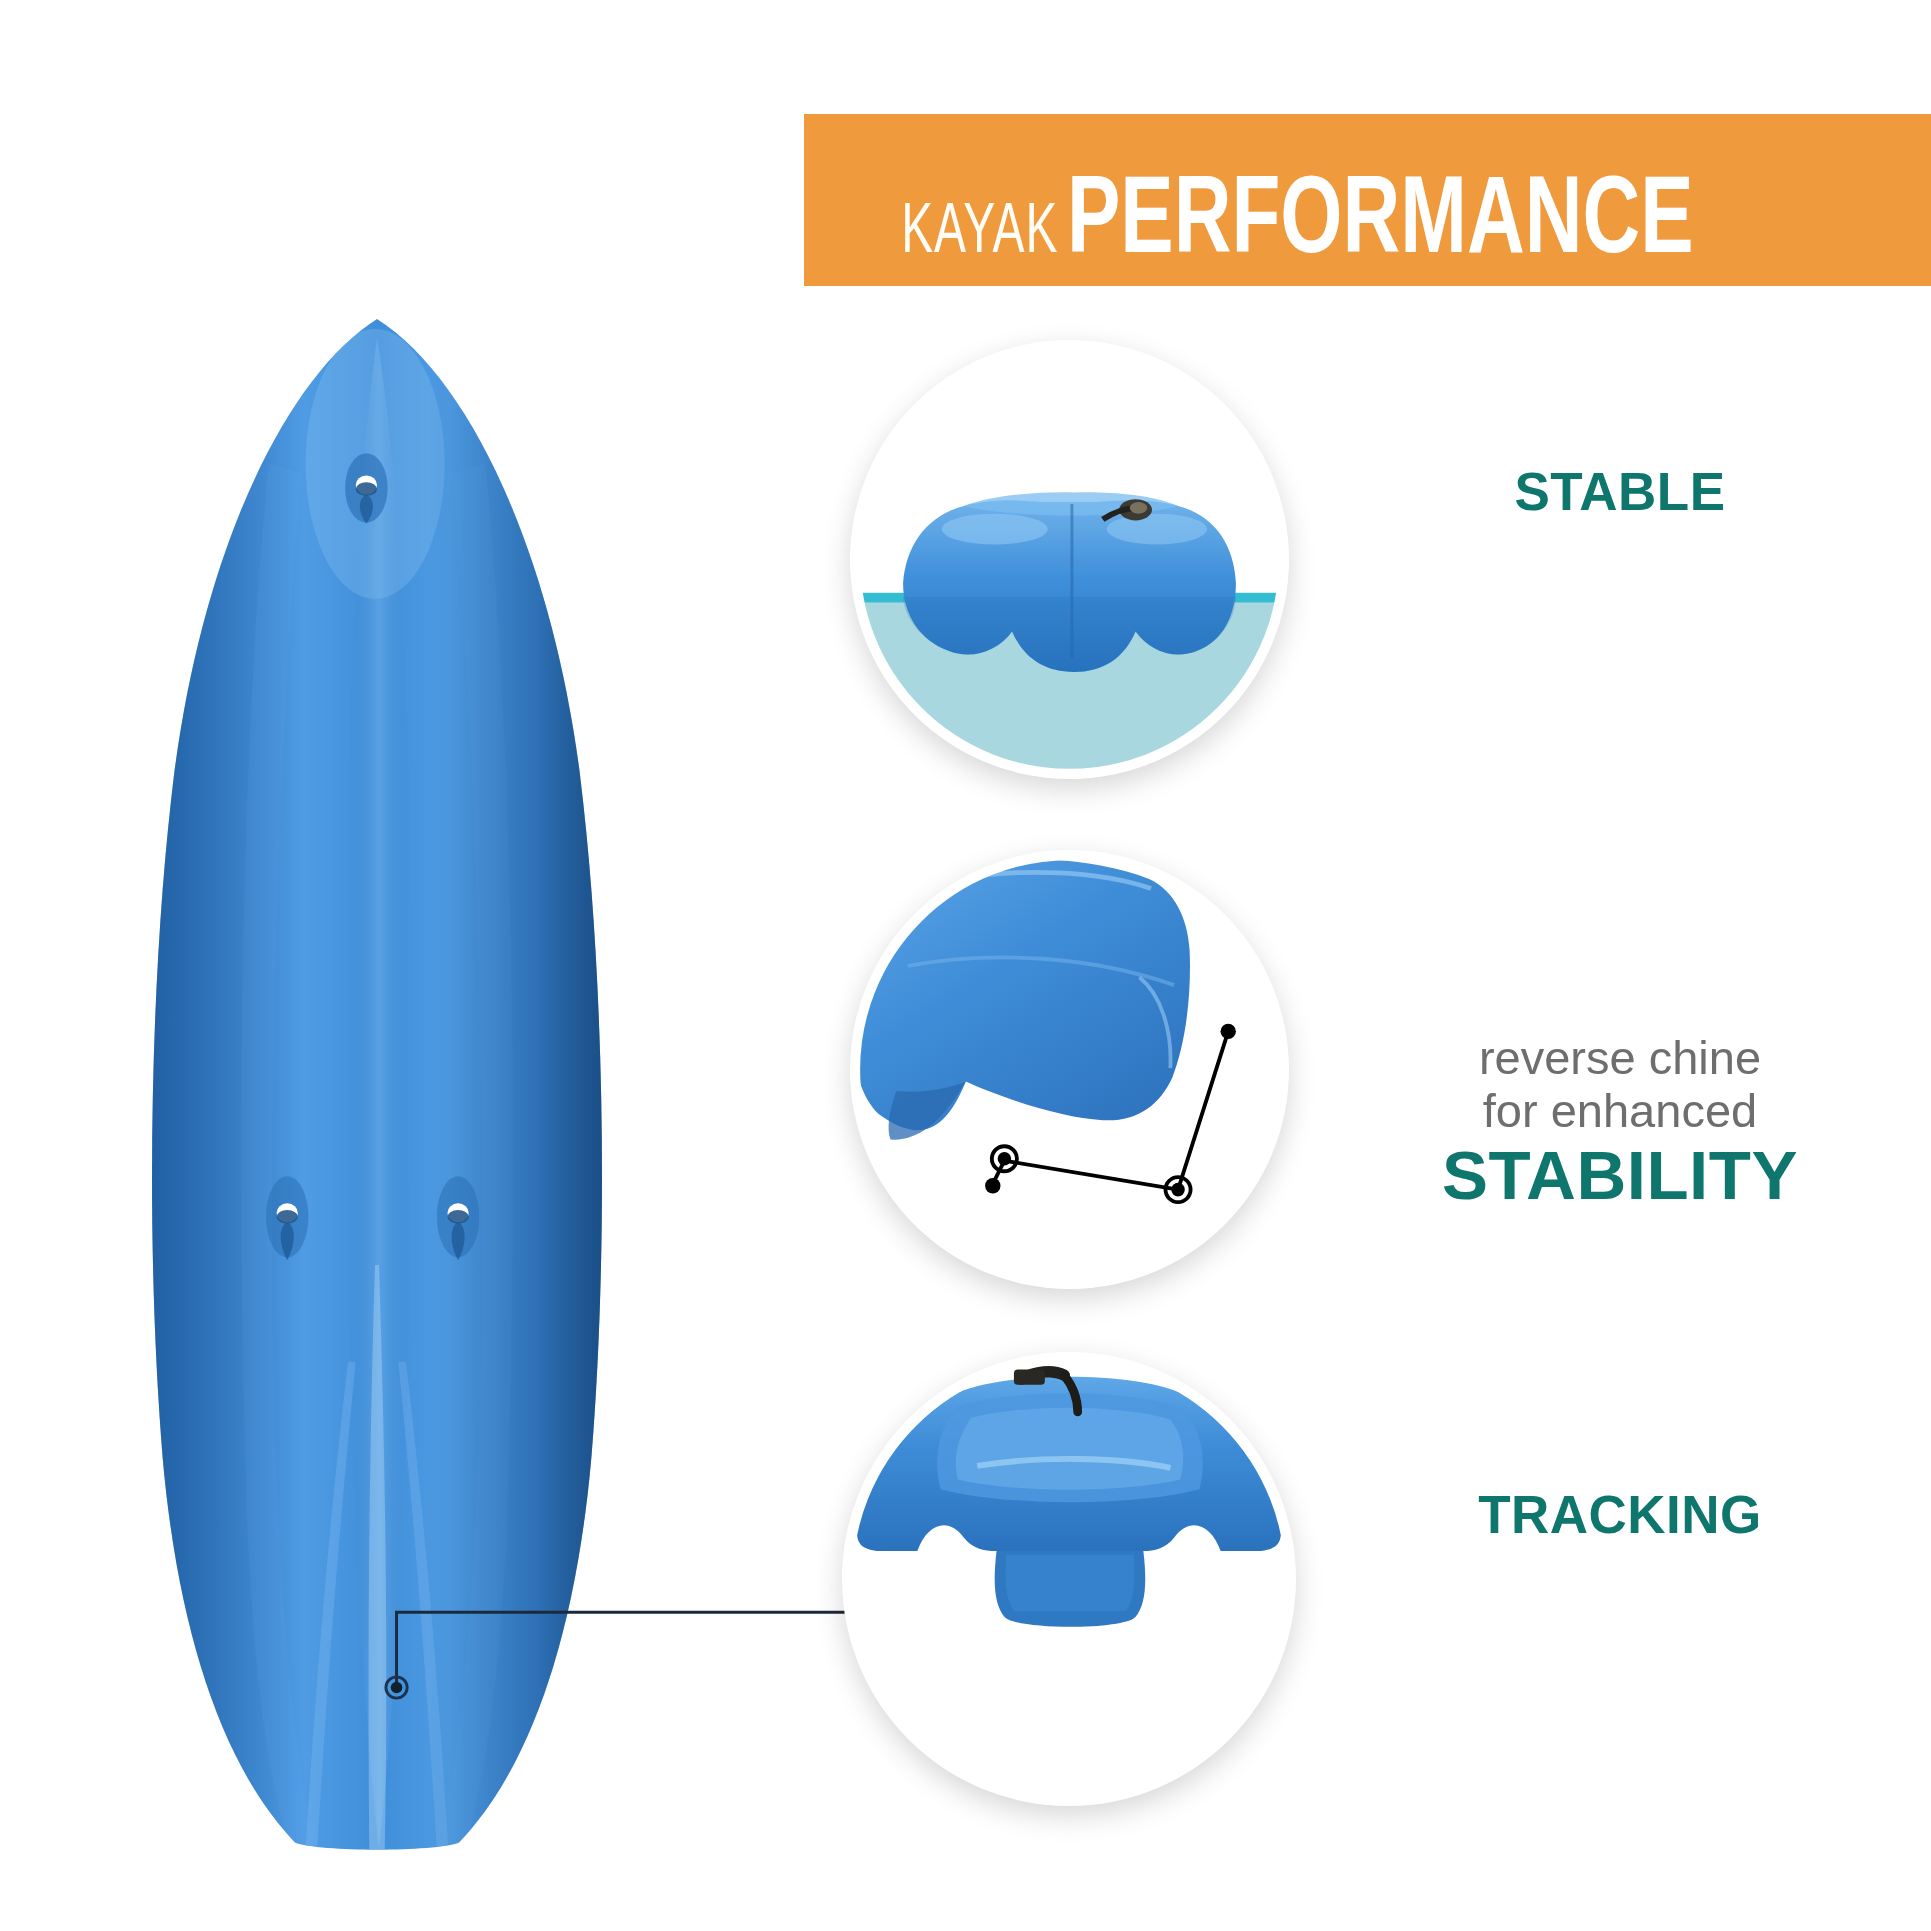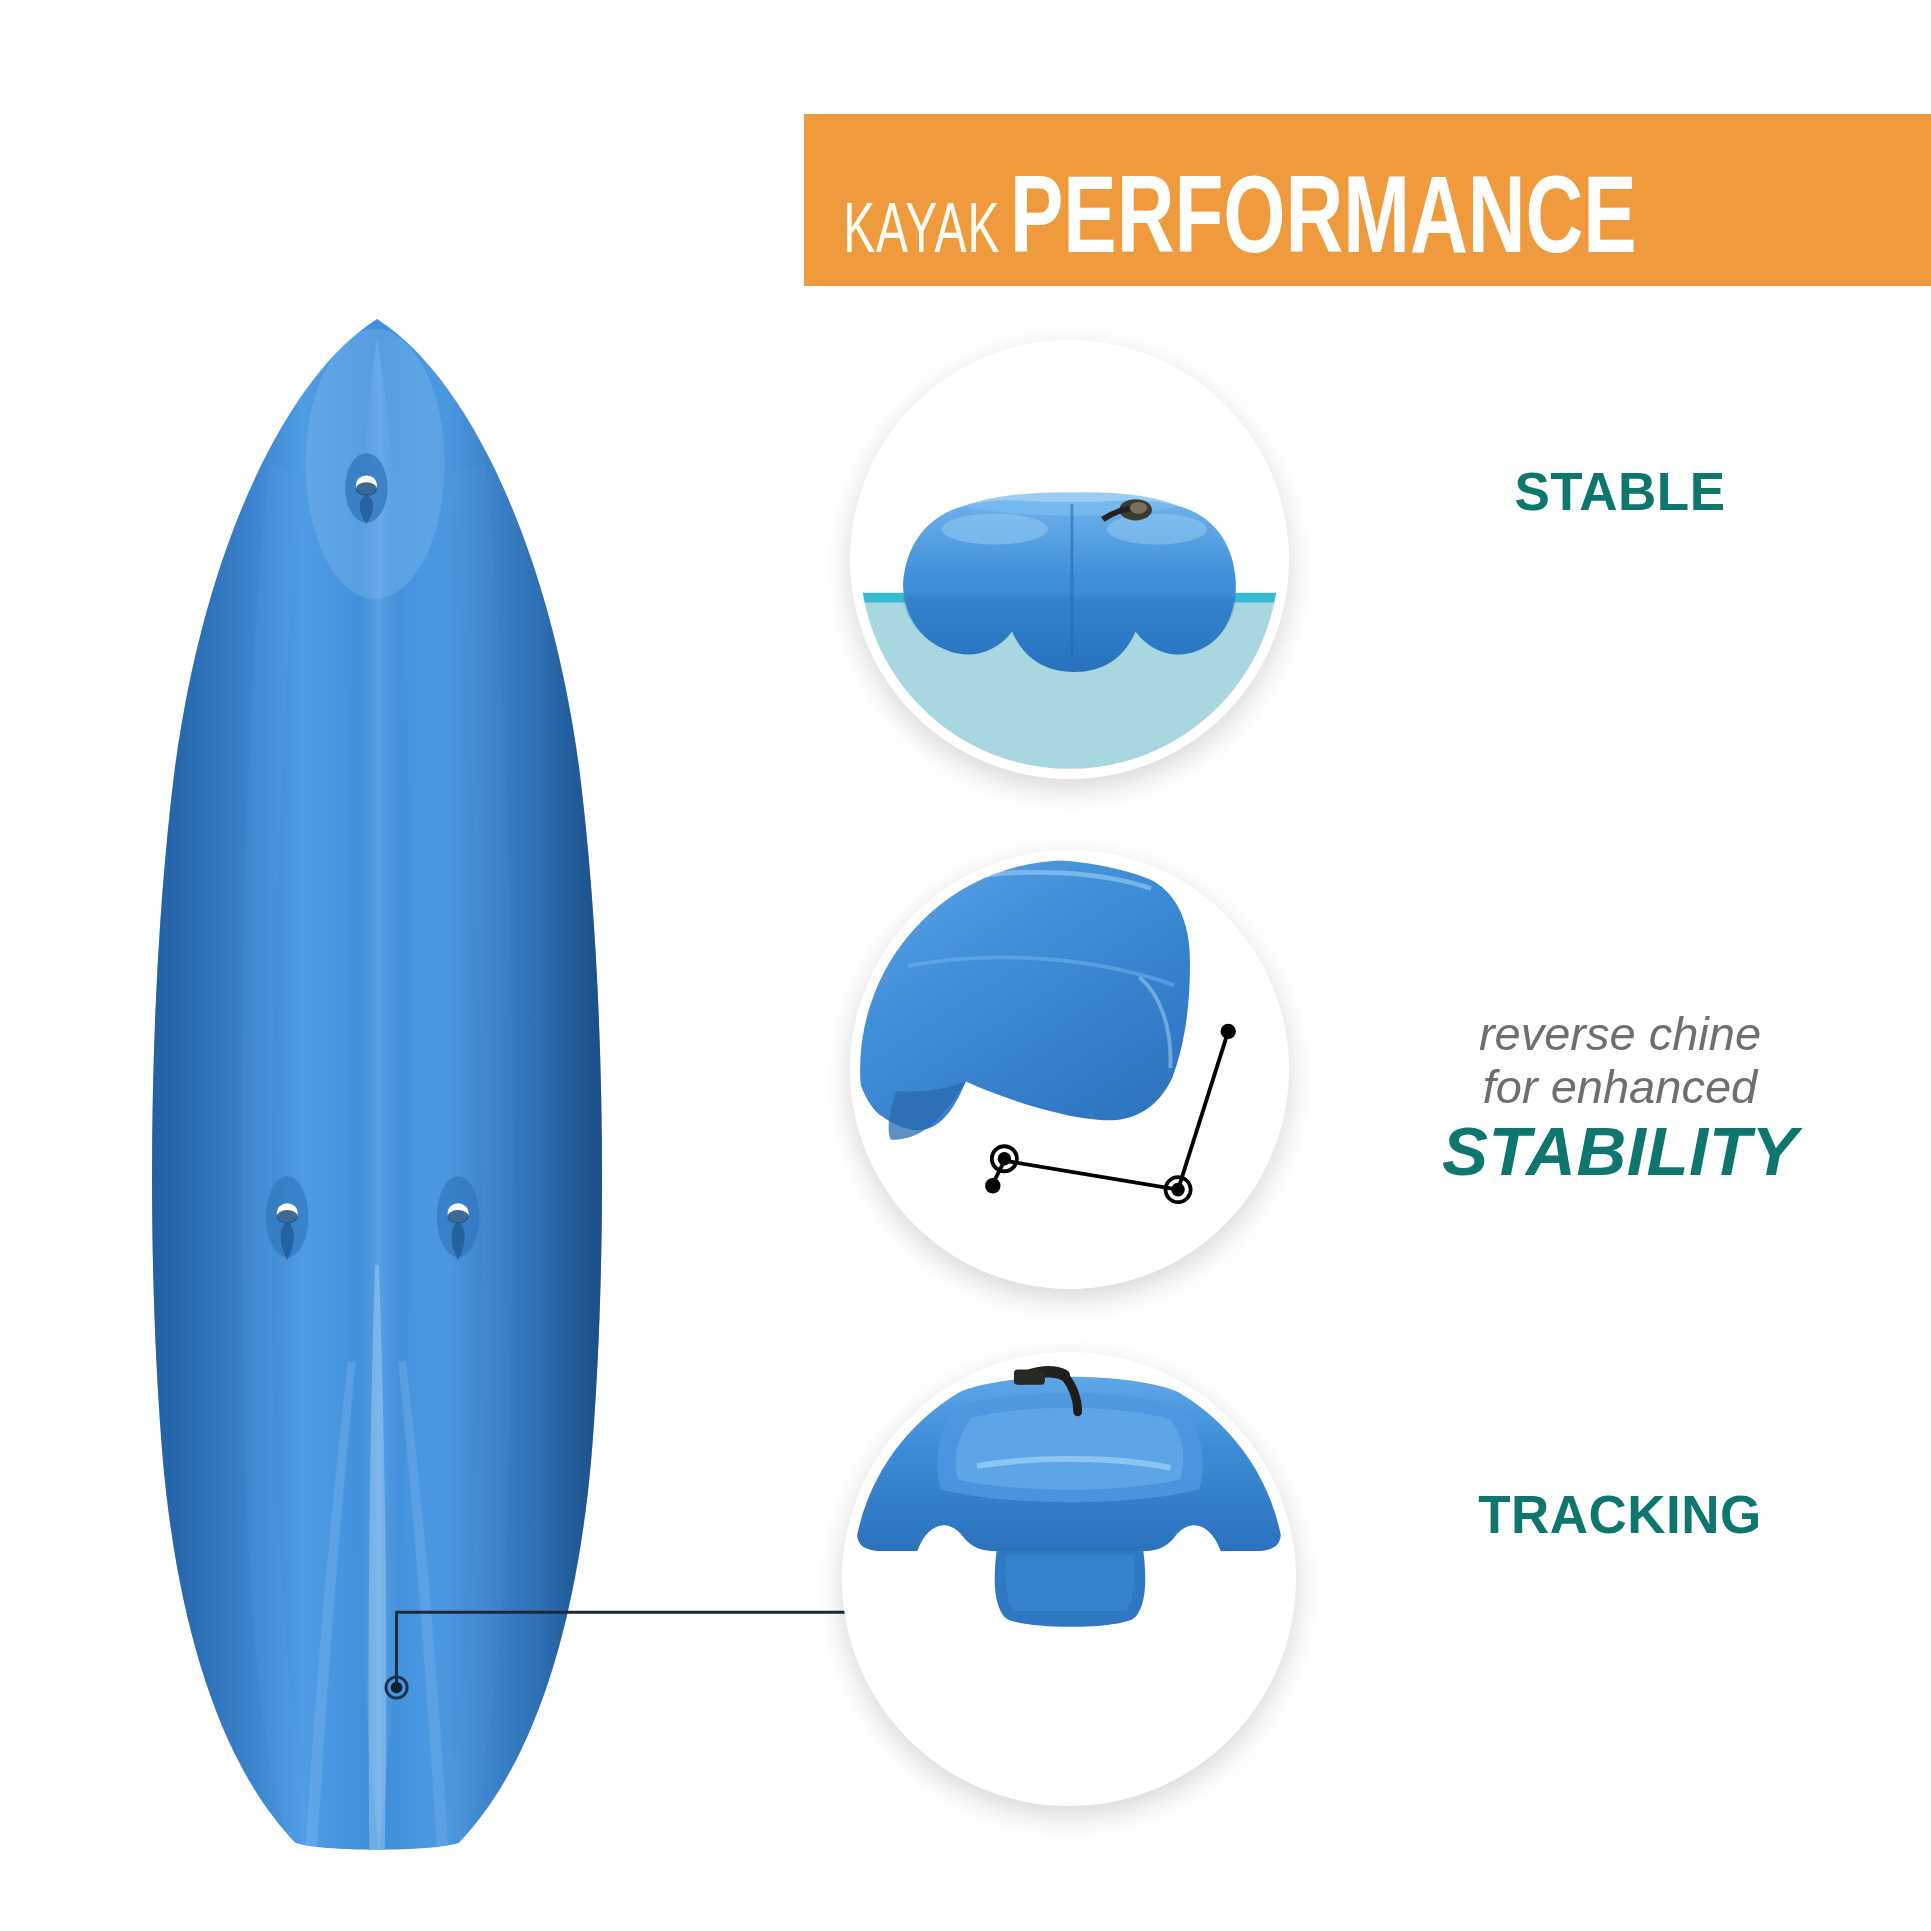--- a/index.html
+++ b/index.html
@@ -14,20 +14,21 @@
   #stage { position:absolute; inset:0; width:1931px; height:1931px; }
 
   
   .banner{
     position:absolute;
     left:804px; top:114px;
     width:1127px; height:172px;
     background:#f09a3e;
     display:flex;
     align-items:flex-end;
+    justify-content:flex-end;
     padding:0 135px 7.7px 0;
     overflow:hidden;
   }
   .banner-title{
     white-space:nowrap;
     display:flex;
     align-items:baseline;
     transform:scaleY(1.18);
     transform-origin:bottom;
   }
@@ -84,21 +85,21 @@
     font-weight:700;
     display:block;
     letter-spacing:0.5px;
   }
   .callout .ln{ display:block; font-weight:400; }
 
   #callout-stable  { left:1417px; top:462px;  }
   #callout-stable .hl{ font-size:53px; margin-bottom:3.9px; }
   #callout-stable .ln{ font-size:47px; }
 
-  #callout-chine   { left:1417px; top:1008px;font-style:italic; }
+  #callout-chine   { left:1417px; top:1032px; }
   #callout-chine .ln{ font-size:47px; }
   #callout-chine .hl{ font-size:69px; }
 
   #callout-tracking{ left:1417px; top:1485px; }
   #callout-tracking .ln{ font-size:47px; }
   #callout-tracking .hl{ font-size:53px; }
 
   
   #leader-skeg{
     position:absolute;

